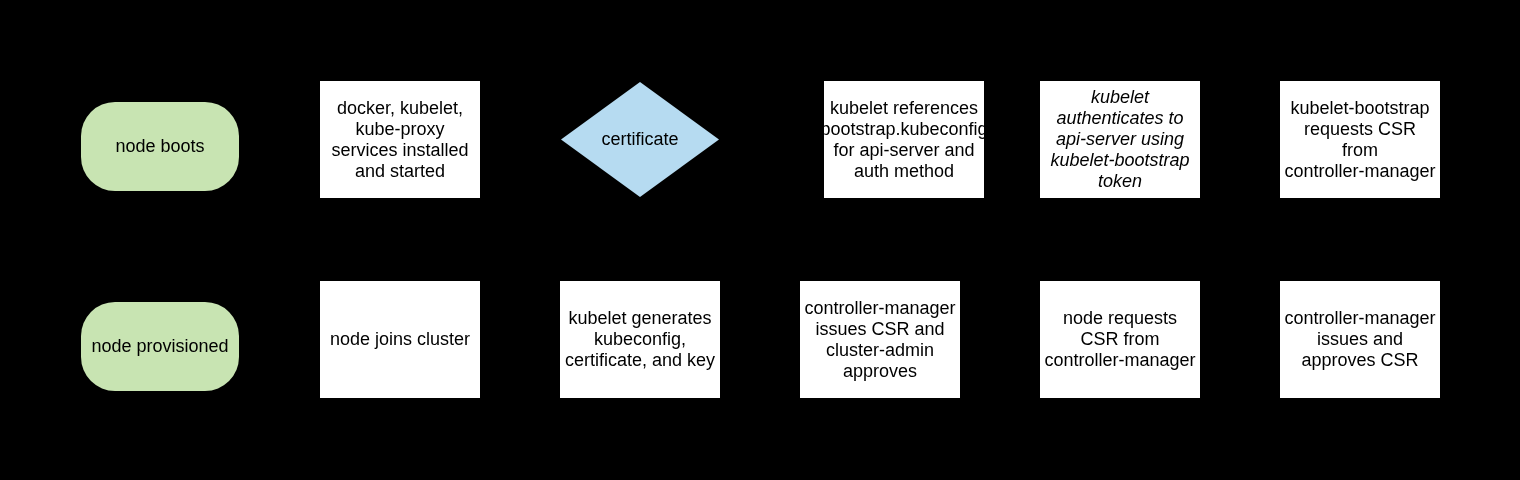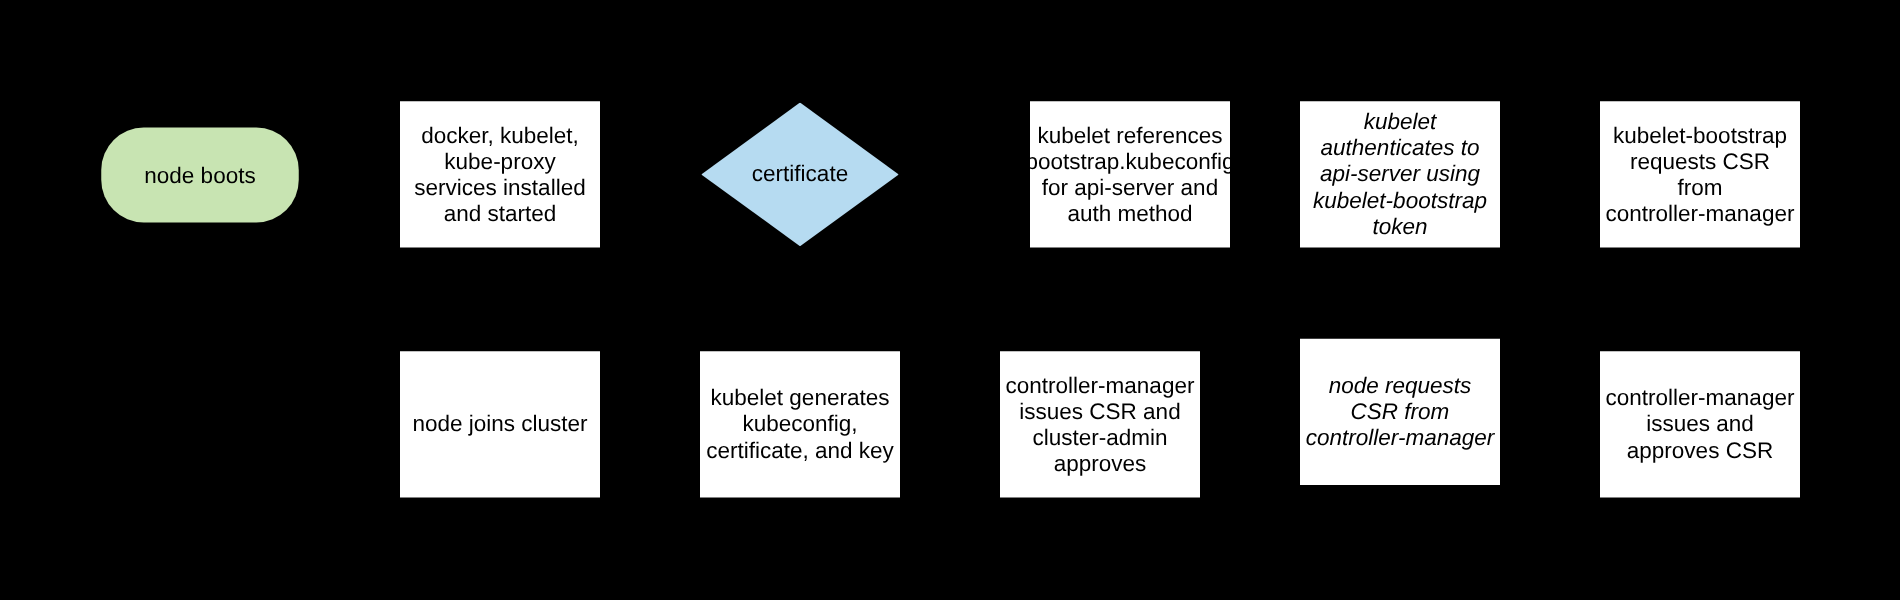--- a/index.html
+++ b/index.html
@@ -35,21 +35,21 @@
     flex: 0 0 auto;
     white-space: pre-line;
   }
   .process {
     width: 160px;
     height: 117px;
     background: var(--color-process, #ffffff);
   }
   .terminal {
     width: 158px;
-    height: 76px;
+    height: 89px;
     border-radius: 34px;
     background: var(--color-terminal, #c8e4b2);
     text-align: center;
   }
   .decision {
     width: 158px;
     height: 115px;
     background: var(--color-decision, #b6dbf1);
     clip-path: polygon(50% 0%, 100% 50%, 50% 100%, 0% 50%);
   }
@@ -89,39 +89,42 @@
 token</span>
   </div>
 
   <div class="node process" style="left:1280px; top:81px;">
     <span class="label">kubelet-bootstrap
 requests CSR
 from
 controller-manager</span>
   </div>
 
+  <div class="node terminal" style="left:81px; top:302px;">
+    <span class="label">node provisioned</span>
+  </div>
 
   <div class="node process" style="left:560px; top:281px;">
     <span class="label">kubelet generates
 kubeconfig,
 certificate, and key</span>
   </div>
 
   <div class="node process" style="left:320px; top:281px;">
     <span class="label">node joins cluster</span>
   </div>
 
   <div class="node process" style="left:800px; top:281px;">
     <span class="label">controller-manager
 issues CSR and
 cluster-admin
 approves</span>
   </div>
 
-  <div class="node process" style="left:1040px; top:271px;font-style:italic;">
+  <div class="node process" style="left:1040px; top:281px;">
     <span class="label">node requests
 CSR from
 controller-manager</span>
   </div>
 
   <div class="node process" style="left:1280px; top:281px;">
     <span class="label">controller-manager
 issues and
 approves CSR</span>
   </div>

